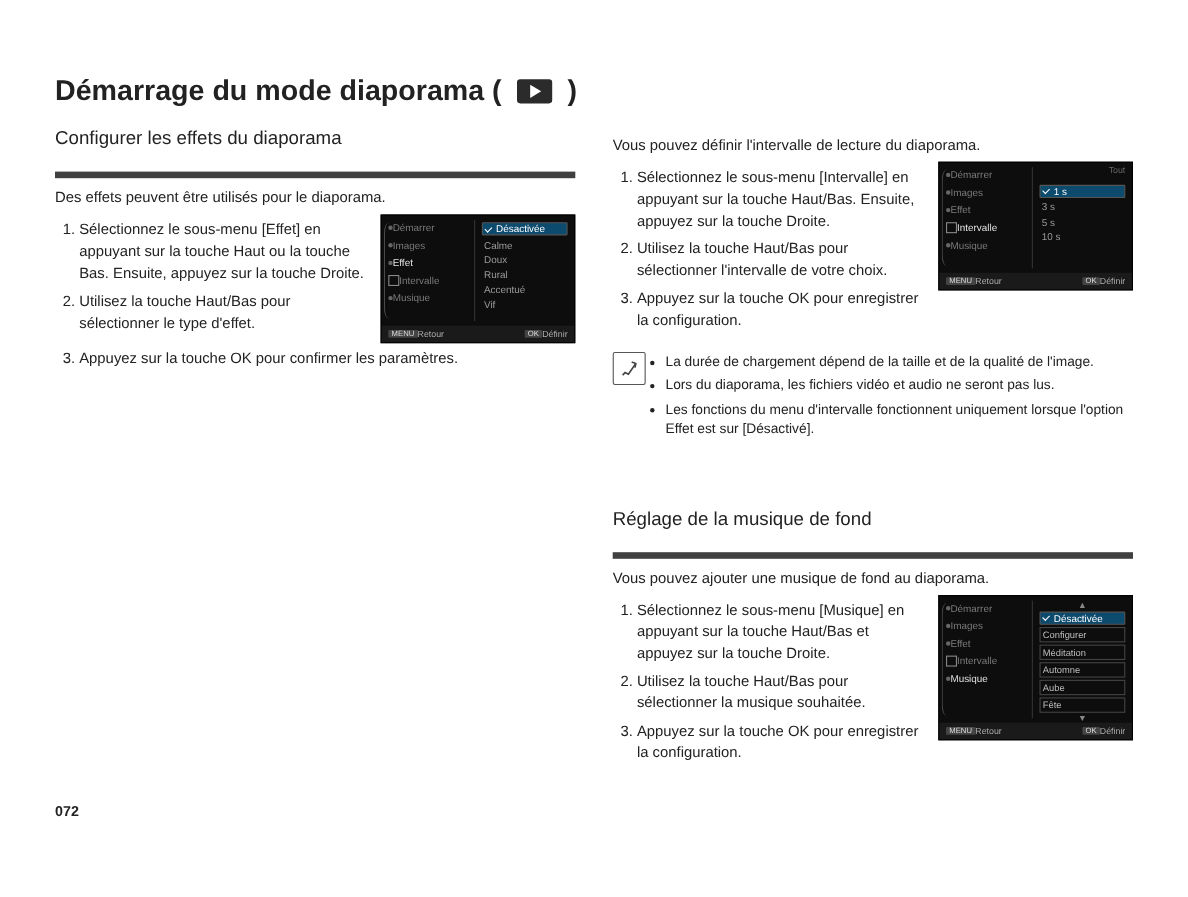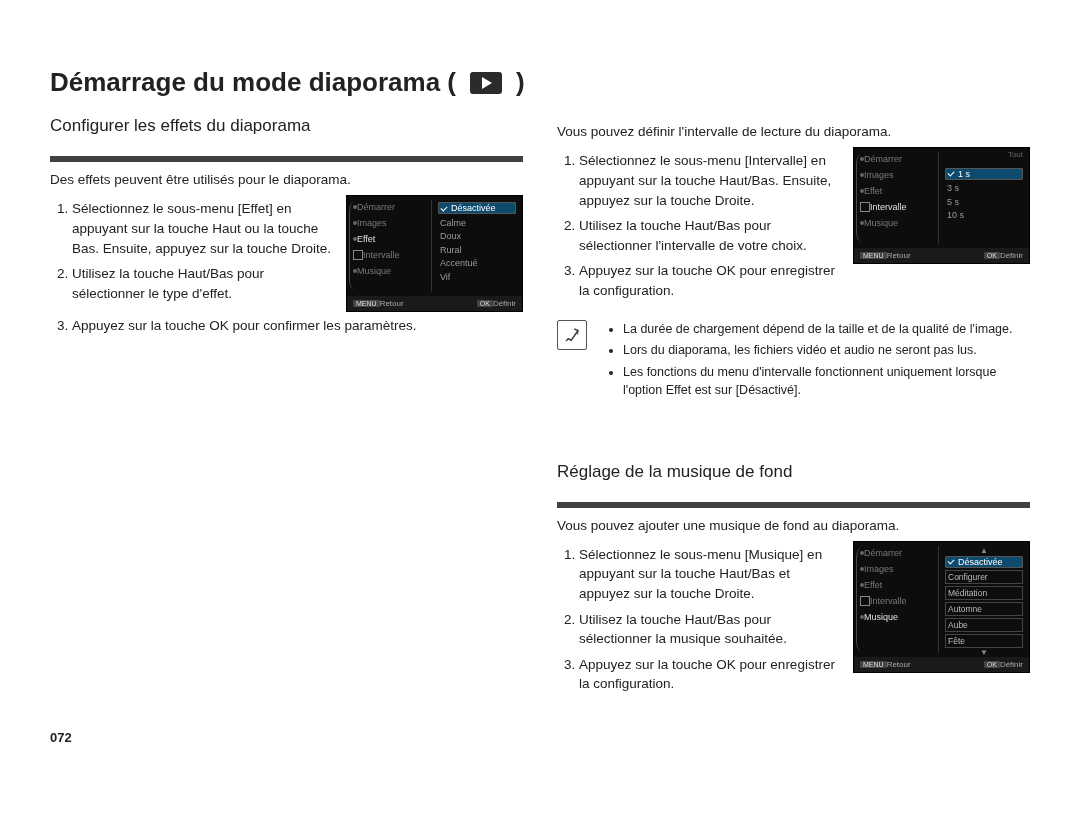--- a/index.html
+++ b/index.html
@@ -184,21 +184,21 @@
   }
   .scroll-arrow {
     text-align: center;
     color: #888;
     font-size: 8px;
     line-height: 6px;
   }
   
   .note-row {
     display: flex;
-    gap: 20px;
+    gap: 2px;
     margin-top: 14px;
     font-size: 12.5px;
   }
   .note-icon {
     width: 28px; height: 28px;
     border: 1px solid #555;
     border-radius: 2px;
     flex-shrink: 0;
     display: flex; align-items: center; justify-content: center;
   }

